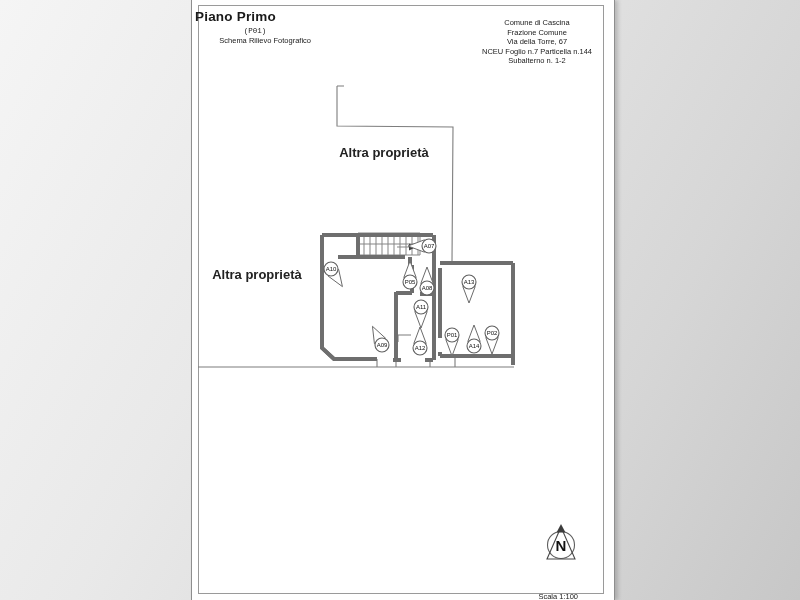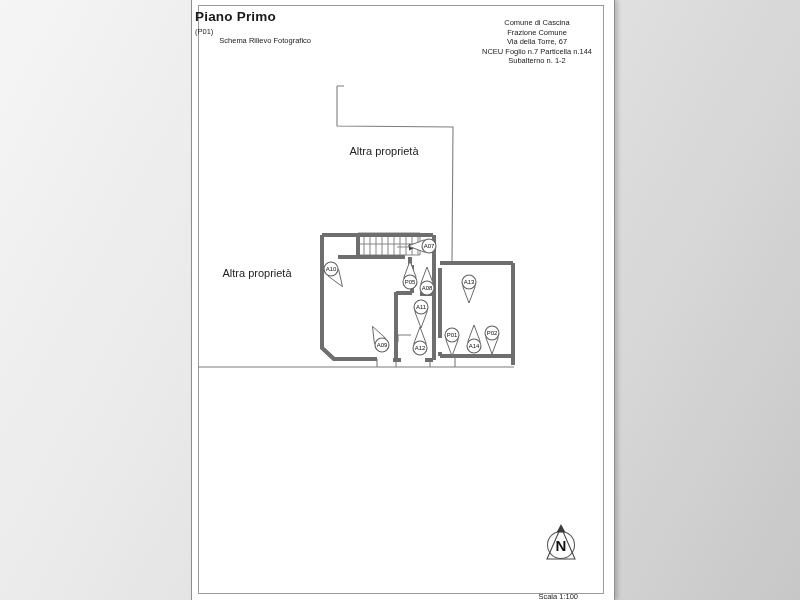--- a/index.html
+++ b/index.html
@@ -12,24 +12,24 @@
     position:absolute;left:191px;top:0;width:422px;height:600px;
     background:#ffffff;border-left:1px solid #8e8e8e;border-right:1px solid #8e8e8e;
     box-shadow:3px 0 4px rgba(0,0,0,0.18);
   }
   .frame{
     position:absolute;left:198px;top:5px;width:404px;height:587px;
     border:1px solid #9a9a9a;
   }
   .abs{position:absolute;}
   .title{left:195px;top:9px;width:120px;text-align:left;font-size:13.5px;letter-spacing:0.2px;font-weight:bold;}
-  .subtitle{left:195px;top:27px;width:120px;text-align:left;font-size:7.5px;}
+  .subtitle{left:195px;top:27px;width:120px;text-align:center;font-size:7.5px;font-family:Liberation Mono, monospace;}
   .subtitle2{left:181px;top:36px;width:130px;text-align:right;font-size:7.5px;}
   .info-block{left:467px;top:18px;width:140px;text-align:center;font-size:7.5px;line-height:9.6px;}
-  .area-label{width:100px;text-align:center;font-size:11px;color:#222;}
+  .area-label{width:100px;text-align:center;font-size:13px;color:#222;font-weight:bold;}
   .area-label.top{left:334px;top:145px;}
   .area-label.left{left:207px;top:267px;}
   .scale-label{left:500px;top:574px;width:78px;text-align:right;font-size:7.5px;margin-top:18px;}
   svg.overlay{position:absolute;left:0;top:0;pointer-events:none;}
   .thinline{fill:none;stroke:#7d7d7d;stroke-width:1.1;}
   .stairline{fill:none;stroke:#858585;stroke-width:1;}
   .wall-outline{fill:none;stroke:#6e6e6e;stroke-width:3.8;}
   .wall-fill{fill:none;stroke:#ffffff;stroke-width:1.9;}
   .cone{fill:#ffffff;stroke:#6b6b6b;stroke-width:1;}
   .mcircle{fill:#ffffff;stroke:#5f5f5f;stroke-width:1.1;}

